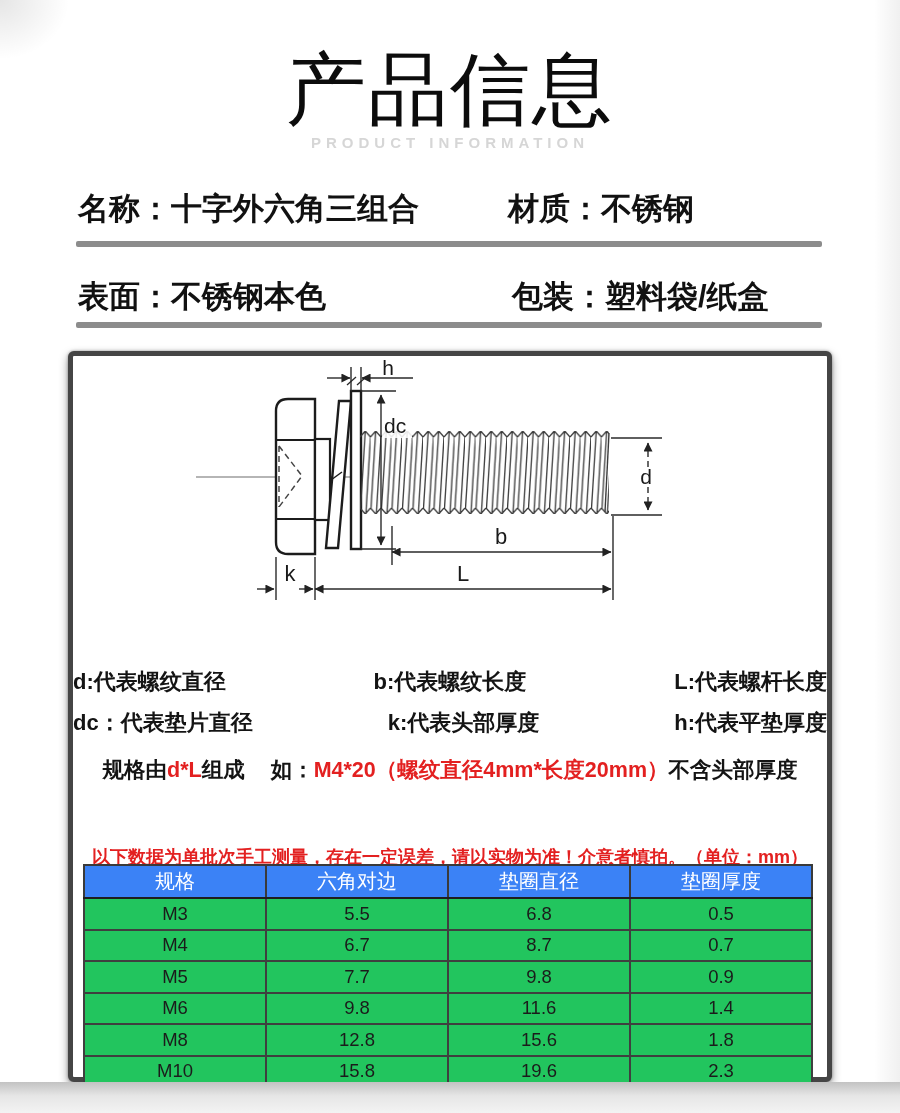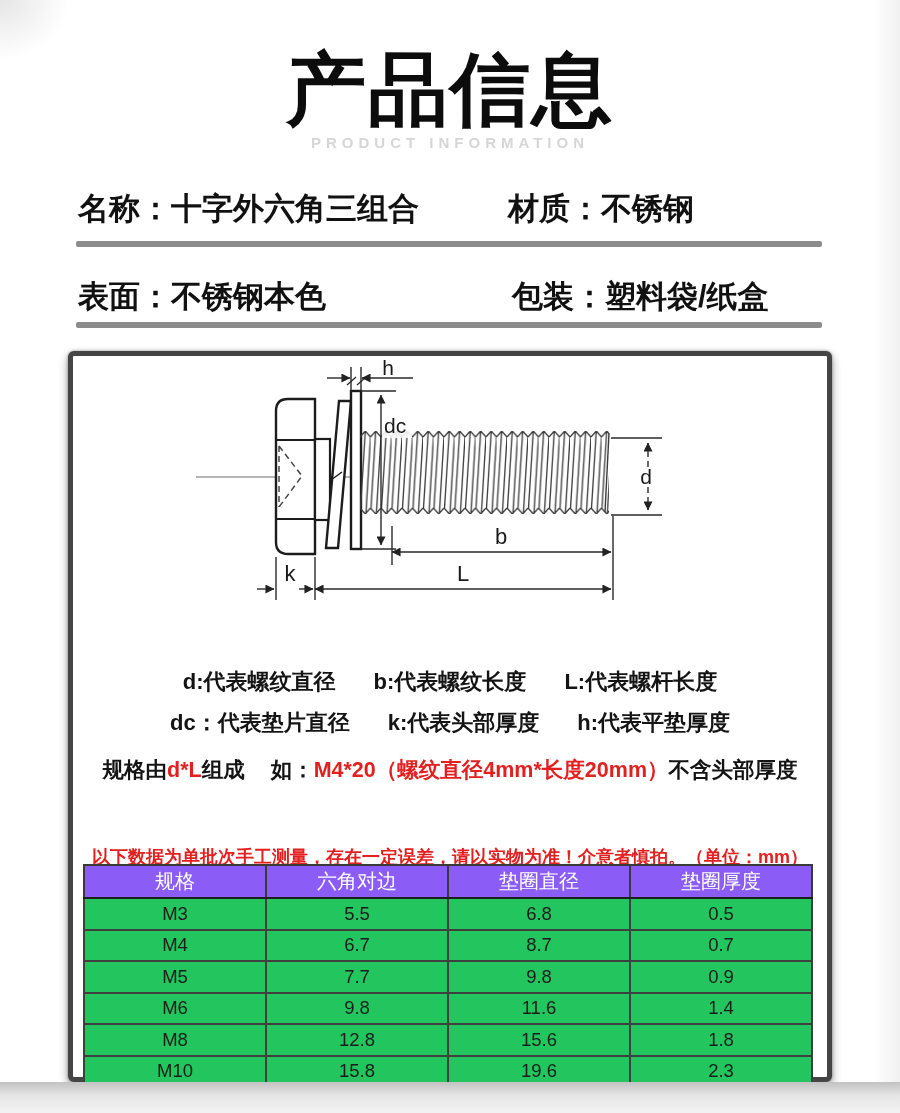--- a/index.html
+++ b/index.html
@@ -3,51 +3,51 @@
 <meta charset="utf-8">
 <style>
   html,body{margin:0;padding:0;background:#fff;}
   .page{position:relative;width:900px;height:1113px;background:#fff;overflow:hidden;
         font-family:"Liberation Sans","DejaVu Sans",sans-serif;}
   .right-fade{position:absolute;right:0;top:0;width:26px;height:1082px;
         background:linear-gradient(90deg,rgba(0,0,0,0) 0%,rgba(0,0,0,0.06) 100%);}
   .corner-smudge{position:absolute;left:0;top:0;width:70px;height:60px;
         background:radial-gradient(ellipse at 0% 0%,rgba(0,0,0,0.10),rgba(0,0,0,0) 70%);}
   .page-title{position:absolute;top:48px;left:0;width:100%;text-align:center;
-        font-size:80px;font-weight:700;color:#0c0c0c;letter-spacing:2px;line-height:1.05;}
+        font-size:80px;font-weight:400;color:#0c0c0c;letter-spacing:2px;line-height:1.05;}
   .watermark{position:absolute;top:134px;left:0;width:100%;text-align:center;
         font-size:15px;font-weight:600;letter-spacing:5px;color:#d6d6d6;}
   .info{position:absolute;left:78px;width:746px;}
   .info-row{position:absolute;left:0;width:100%;font-size:31px;font-weight:600;color:#111;
         white-space:nowrap;}
   .info-row .pair2{position:absolute;top:0;}
   .row1{top:188px;}
   .row1 .pair2{left:430px;}
   .row2{top:276px;}
   .row2 .pair2{left:434px;}
   .divider{position:absolute;left:76px;width:746px;height:6px;background:#8c8c8c;border-radius:2px;}
   .div1{top:241px;}
   .div2{top:322px;}
   .main-box{position:absolute;left:68px;top:351px;width:764px;height:731px;box-sizing:border-box;
         background:#fff;border:5px solid #454545;border-radius:6px;
         box-shadow:0 4px 10px rgba(0,0,0,0.40),0 0 3px rgba(0,0,0,0.35);}
   .diagram-svg{position:absolute;left:0;top:0;}
-  .legend-row{position:absolute;left:0;width:100%;display:flex;justify-content:center;gap:38px;
+  .legend-row{position:absolute;left:0;width:100%;display:flex;justify-content:space-between;gap:38px;
         font-size:22px;font-weight:700;color:#141414;white-space:nowrap;}
   .lg1{top:311px;}
   .lg2{top:352px;}
   .spec-line{position:absolute;top:399px;left:0;width:100%;text-align:center;
         font-size:21.5px;font-weight:700;color:#141414;white-space:nowrap;}
   .spec-line .red{color:#e32020;}
   .spec-line .gap{display:inline-block;width:26px;}
   .note-line{position:absolute;top:477px;left:0;width:100%;text-align:center;
         font-size:18px;font-weight:700;color:#e32020;white-space:nowrap;margin-top:12px;}
   table.spec{position:absolute;top:508px;left:10px;width:730px;border-collapse:collapse;
         table-layout:fixed;}
-  table.spec th{background:#8b5cf6;color:#fff;font-size:20px;font-weight:500;height:29px;
+  table.spec th{background:#3b82f6;color:#fff;font-size:20px;font-weight:500;height:29px;
         border:2px solid #3a3a3a;border-bottom:2px solid #1e1e1e;}
   table.spec td{border:2px solid #3f3f3f;font-size:18.5px;font-weight:500;color:#1b1b1b;
         height:27.5px;text-align:center;background:#22c55e;}
   .bottom-shadow{position:absolute;left:0;top:1082px;width:100%;height:31px;
         background:linear-gradient(180deg,#c2c2c2 0%,#e6e6e6 45%,#f3f3f3 100%);}
 </style>
 </head>
 <body>
 
 <div class="page">

